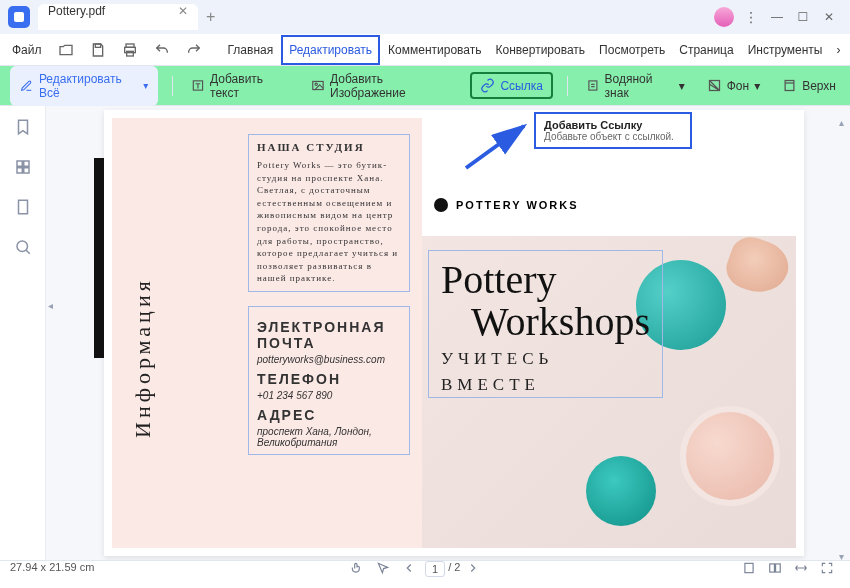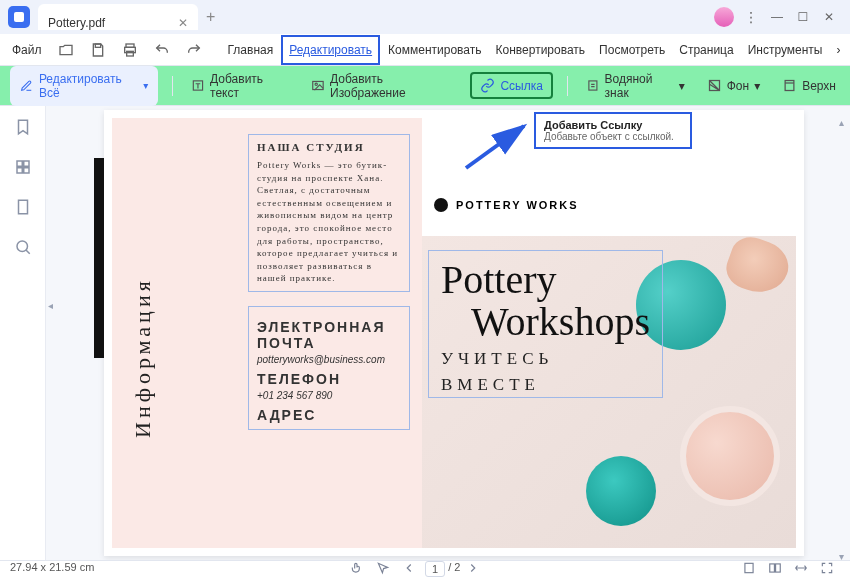--- a/index.html
+++ b/index.html
@@ -1,33 +1,33 @@
 <!DOCTYPE html>
 <html><head>
 <meta charset="utf-8">
 <style>
   * { box-sizing: border-box; font-family: -apple-system, BlinkMacSystemFont, "Segoe UI", Arial, sans-serif; }
   body { margin:0; background:#f5f7fb; width:850px; height:588px; overflow:hidden; position:relative; }
   .titlebar { height:34px; display:flex; align-items:center; background:#eef2fb; padding:0 8px; }
   .app-logo { width:22px; height:22px; background:#3a6ef0; border-radius:5px; margin-right:8px; display:flex; align-items:center; justify-content:center; }
   .app-logo::after { content:""; width:10px; height:10px; background:#fff; border-radius:2px; }
-  .tab { height:26px; background:#fff; border-radius:6px 6px 0 0; display:flex; align-items:flex-end; padding:0 10px; font-size:12px; color:#333; min-width:160px; position:relative; }
+  .tab { height:26px; background:#fff; border-radius:6px 6px 0 0; display:flex; align-items:flex-start; padding:0 10px; font-size:12px; color:#333; min-width:160px; position:relative; }
   .tab-close { margin-left:auto; color:#888; font-size:12px; }
   .newtab { margin-left:8px; color:#888; font-size:16px; }
   .titlebar-spacer { flex:1; }
   .winbtn { width:26px; height:26px; display:flex; align-items:center; justify-content:center; color:#666; font-size:12px; }
   .avatar { width:20px; height:20px; border-radius:50%; background:linear-gradient(#f7a8d8,#e55fb8); margin-right:4px; }
   .dots { font-size:14px; color:#666; }
 
   .menubar { height:32px; background:#fff; border-bottom:1px solid #e2e6ef; display:flex; align-items:center; padding:0 6px; gap:4px; }
   .mbtn { padding:4px 6px; color:#555; font-size:12px; border-radius:4px; }
   .mbtn svg { width:16px; height:16px; display:block; }
   .menubar-tabs { display:flex; align-items:center; margin-left:10px; gap:2px; }
   .mtab { padding:6px 6px; font-size:12px; color:#333; cursor:pointer; }
-  .mtab.hl { border:2px solid #2a5be0; color:#2a5be0; font-weight:500;text-decoration:underline; }
+  .mtab.hl { border:2px solid #2a5be0; color:#2a5be0; font-weight:500; }
 
   .toolbar { height:40px; background:#86efac; border-bottom:1px solid #e2e6ef; display:flex; align-items:center; padding:0 10px; gap:14px; font-size:12px; color:#333; }
   .primary-btn { display:flex; align-items:center; gap:6px; color:#3a6ef0; background:#eaf0fe; border-radius:6px; padding:6px 10px; font-size:12px; }
   .primary-btn .chev { font-size:10px; }
   .tbtn { display:flex; align-items:center; gap:5px; padding:4px 4px; cursor:pointer; }
   .tbtn.hl { border:2px solid #15803d; border-radius:4px; padding:4px 8px; color:#2a5be0; }
   .tbtn svg { width:15px; height:15px; }
   .vdiv { width:1px; height:20px; background:#e2e6ef; }
 
   .content { position:absolute; top:106px; bottom:28px; left:46px; right:0; background:#f5f7fb; overflow:hidden; }
@@ -228,20 +228,21 @@
           <div class="blk">
             <h4>НАША СТУДИЯ</h4>
             <div class="body">Pottery Works — это бутик-студия на проспекте Хана. Светлая, с достаточным естественным освещением и живописным видом на центр города, это спокойное место для работы, пространство, которое предлагает учиться и позволяет развиваться в нашей практике.</div>
           </div>
           <div class="blk">
             <div class="lbl">ЭЛЕКТРОННАЯ ПОЧТА</div>
             <div class="val">potteryworks@business.com</div>
             <div class="lbl">ТЕЛЕФОН</div>
             <div class="val">+01 234 567 890</div>
             <div class="lbl">АДРЕС</div>
+            <div class="val">проспект Хана, Лондон, Великобритания</div>
           </div>
         </div>
       </div>
       <div class="rightpane">
         <div class="brand">
           <div class="brand-dot"></div>
           <div class="brand-txt">POTTERY WORKS</div>
         </div>
         <div class="hero">
           <div class="hand"></div>

